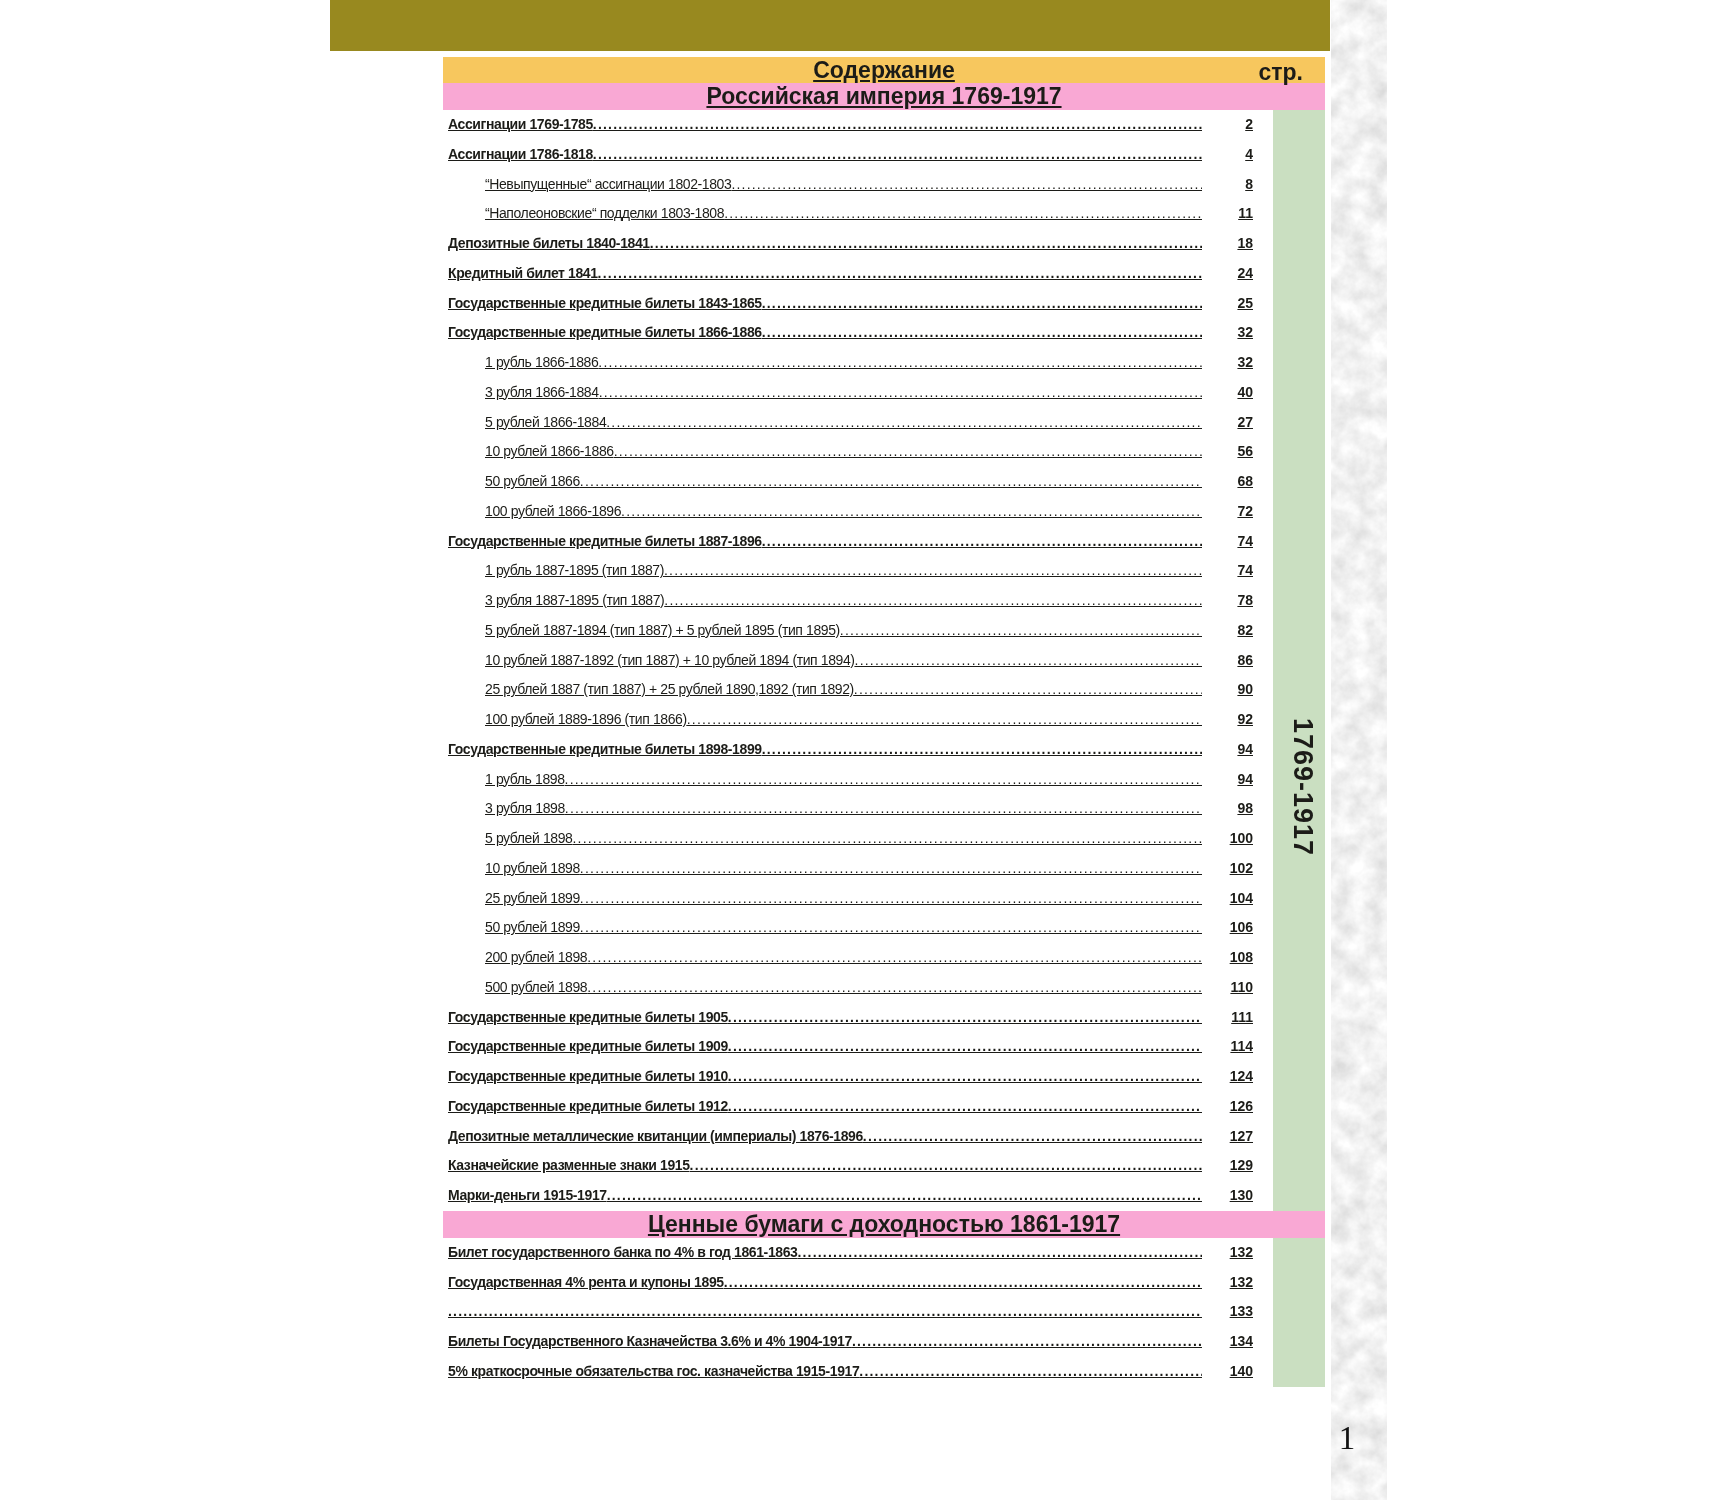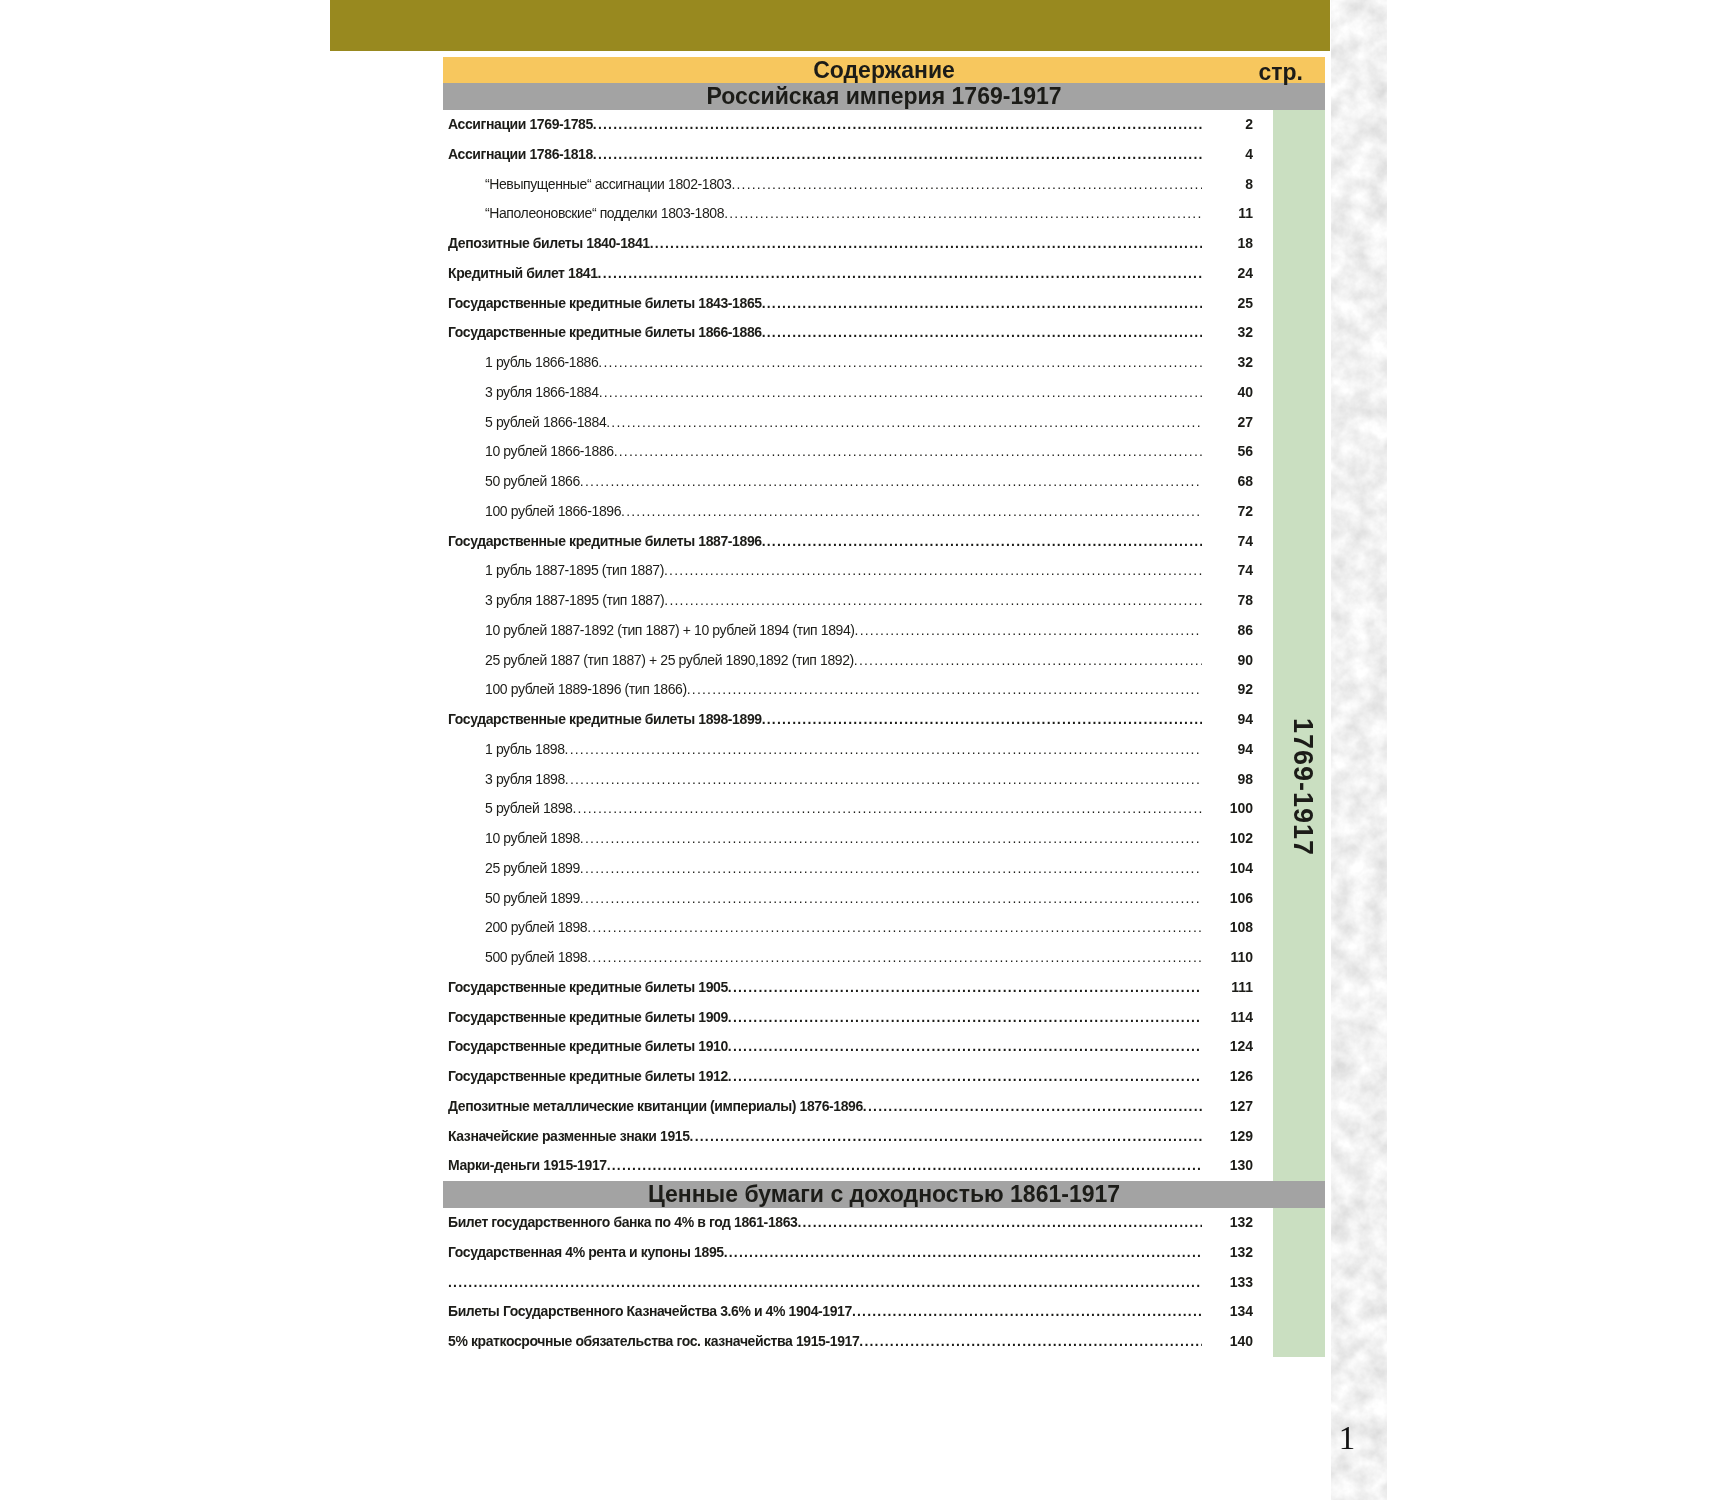--- a/index.html
+++ b/index.html
@@ -11,35 +11,36 @@
     font-family:"Liberation Sans", sans-serif;
     color:#1c1c18;
   }
   .olive-bar {
     position:absolute; left:330px; top:0; width:1000px; height:51px;
     background:#98891f;
   }
   .panel {
     position:absolute; left:443px; top:57px; width:882px;
     background:#cadfc1;
+    text-decoration:underline;
   }
   .contents-bar {
     height:26px; line-height:26px;
     background:#f7c75e;
     position:relative;
     font-weight:700; font-size:23px;
     text-align:center;
   }
   .page-col-label {
     position:absolute; right:22px; top:2px;
     font-weight:700; font-size:23px; line-height:26px;
   }
   .band {
     height:27px; line-height:27px;
-    background:#a3a3a3;
+    background:#f9a8d4;
     text-align:center;
     font-weight:700; font-size:23px;
     white-space:nowrap; overflow:hidden;
   }
   .white-box {
     width:830px;
     background:#ffffff;
   }
   .row {
     display:flex;
@@ -176,20 +177,25 @@
         </div>
         <div class="row lvl2">
           <span class="title">1 рубль 1887-1895 (тип 1887)</span>
           <span class="leader"></span>
           <span class="pagenum">74</span>
         </div>
         <div class="row lvl2">
           <span class="title">3 рубля 1887-1895 (тип 1887)</span>
           <span class="leader"></span>
           <span class="pagenum">78</span>
+        </div>
+        <div class="row lvl2">
+          <span class="title">5 рублей 1887-1894 (тип 1887) + 5 рублей 1895 (тип 1895)</span>
+          <span class="leader"></span>
+          <span class="pagenum">82</span>
         </div>
         <div class="row lvl2">
           <span class="title">10 рублей 1887-1892 (тип 1887) + 10 рублей 1894 (тип 1894)</span>
           <span class="leader"></span>
           <span class="pagenum">86</span>
         </div>
         <div class="row lvl2">
           <span class="title">25 рублей 1887 (тип 1887) + 25 рублей 1890,1892 (тип 1892)</span>
           <span class="leader"></span>
           <span class="pagenum">90</span>

